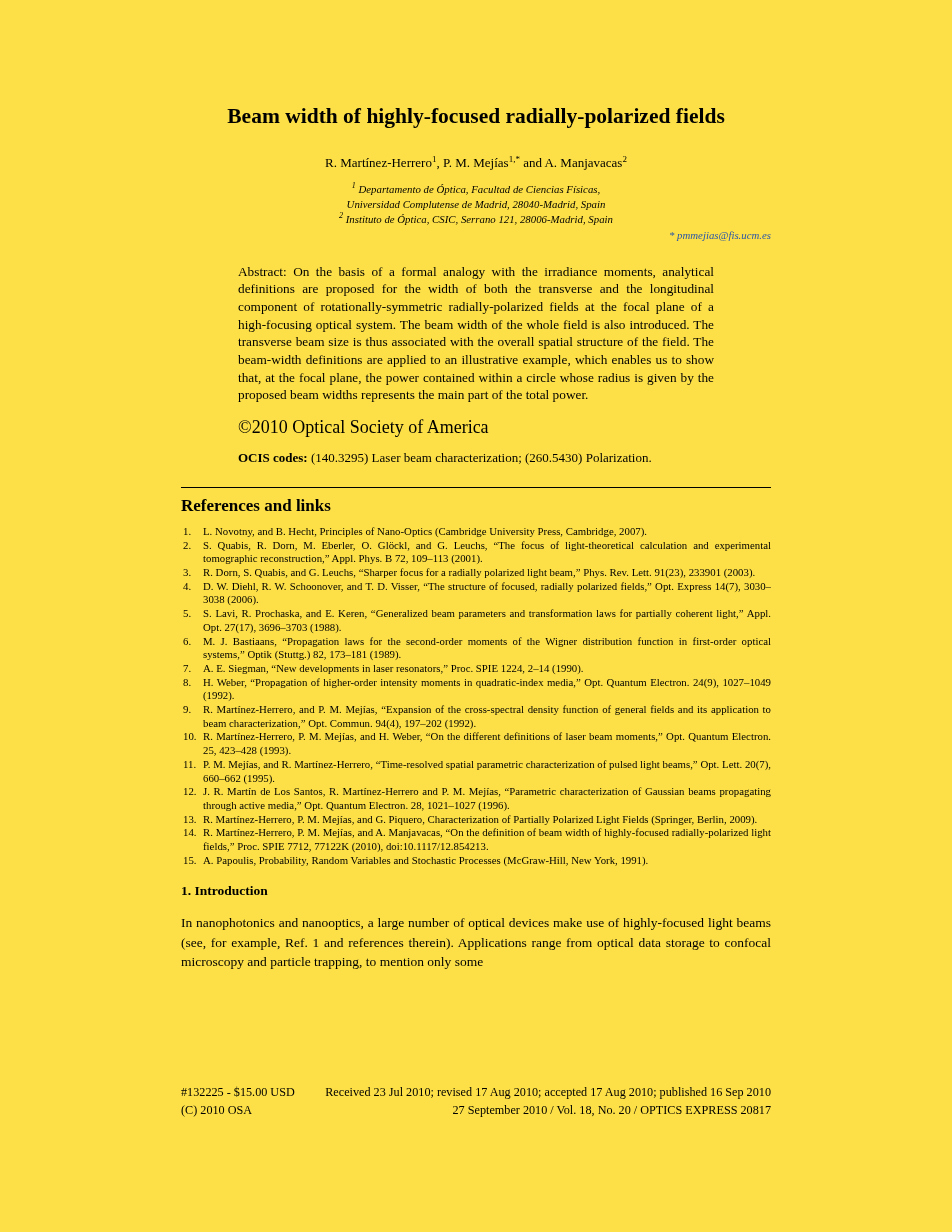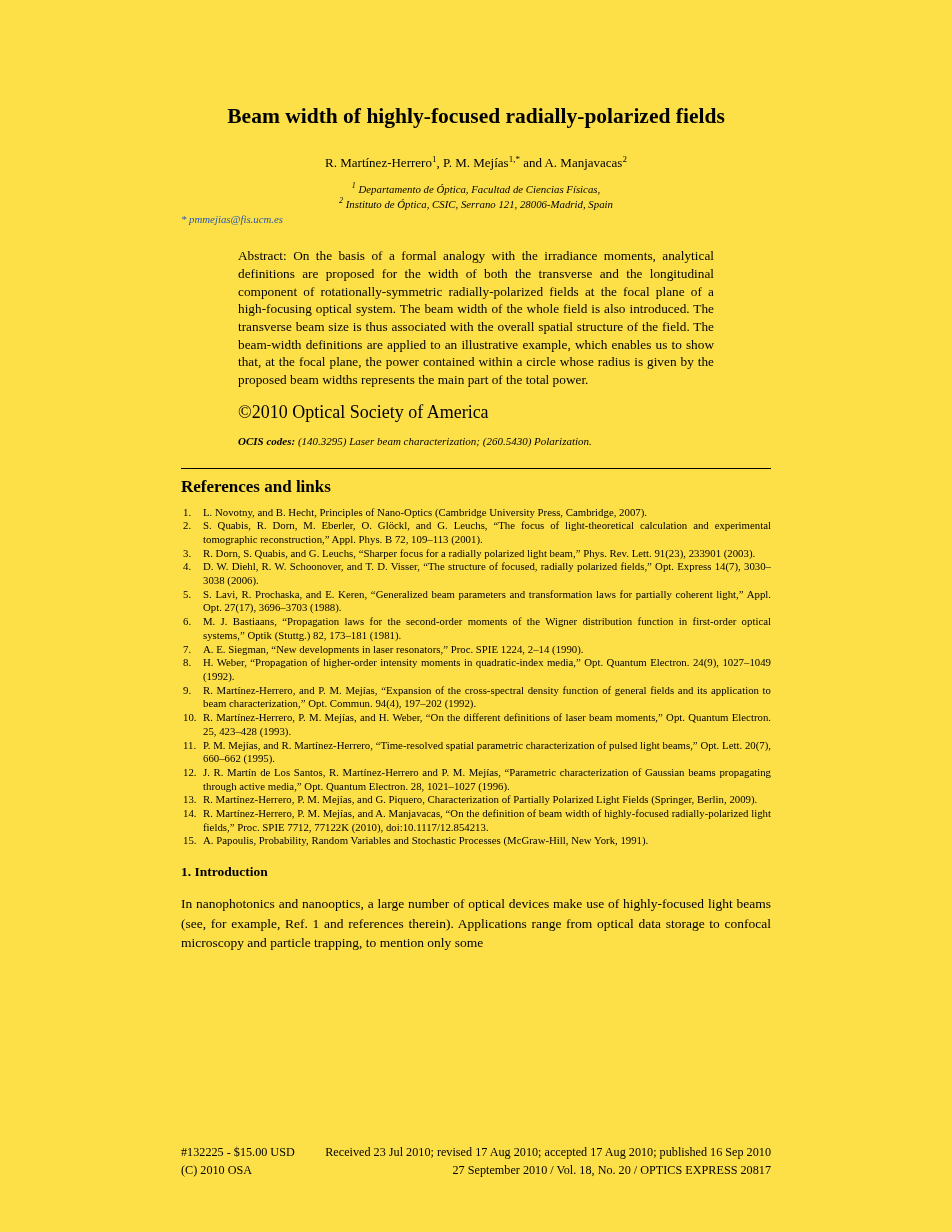--- a/index.html
+++ b/index.html
@@ -49,21 +49,21 @@
     text-align: center;
     font-size: 10.8px;
     font-style: italic;
     line-height: 1.42;
   }
   .affiliations sup {
     font-size: 8px;
     line-height: 0;
   }
   .email-line {
-    text-align: left;
+    text-align: right;
     font-size: 10.8px;
     font-style: italic;
     margin-top: 1px;
   }
   .email-link {
     color: #2a56a8;
     text-decoration: none;
   }
   .abstract {
     margin: 22px 57px 0 57px;
@@ -71,22 +71,21 @@
     line-height: 1.33;
     text-align: justify;
   }
   .abstract .label { font-weight: normal; }
   .copyright {
     margin: 13px 57px 0 57px;
     font-size: 18px;
   }
   .ocis {
     margin: 12px 57px 0 57px;
-    font-size: 11px;
-    font-style: italic;
+    font-size: 13px;
   }
   .ocis .label { font-weight: bold; }
   .rule {
     margin-top: 21px;
     border: none;
     border-top: 1px solid #000000;
     height: 0;
   }
   .refs-heading {
     margin: 6px 0 0 0;
@@ -117,21 +116,21 @@
   }
   .body-para {
     margin: 14px 0 0 0;
     font-size: 13.5px;
     line-height: 1.44;
     text-align: justify;
   }
   .footer {
     position: absolute;
     left: 181px;
-    top: 1144px;
+    top: 1084px;
     width: 590px;
     font-size: 12.2px;
     line-height: 1.45;
   }
   .footer-row {
     display: flex;
     justify-content: space-between;
   }
 </style>
 </head>
@@ -141,20 +140,21 @@
   <div class="content">
 
     <h1 class="title">Beam width of highly-focused radially-polarized fields</h1>
 
     <div class="authors">
       <span>R. Martínez-Herrero</span><sup>1</sup><span>, P. M. Mejías</span><sup>1,*</sup><span> and A. Manjavacas</span><sup>2</sup>
     </div>
 
     <div class="affiliations">
       <div><sup>1</sup><span> Departamento de Óptica, Facultad de Ciencias Físicas,</span></div>
+      <div><span>Universidad Complutense de Madrid, 28040-Madrid, Spain</span></div>
       <div><sup>2</sup><span> Instituto de Óptica, CSIC, Serrano 121, 28006-Madrid, Spain</span></div>
     </div>
 
     <div class="email-line">
       <a href="#" class="email-link">* pmmejias@fis.ucm.es</a>
     </div>
 
     <p class="abstract"><span class="label">Abstract</span><span>: On the basis of a formal analogy with the irradiance moments, analytical definitions are proposed for the width of both the transverse and the longitudinal component of rotationally-symmetric radially-polarized fields at the focal plane of a high-focusing optical system. The beam width of the whole field is also introduced. The transverse beam size is thus associated with the overall spatial structure of the field. The beam-width definitions are applied to an illustrative example, which enables us to show that, at the focal plane, the power contained within a circle whose radius is given by the proposed beam widths represents the main part of the total power.</span></p>
 
     <div class="copyright">©2010 Optical Society of America</div>
@@ -164,21 +164,21 @@
     <hr class="rule">
 
     <h2 class="refs-heading">References and links</h2>
 
     <ol class="refs">
       <li class="ref"><span class="ref-num">1.</span><span>L. Novotny, and B. Hecht, Principles of Nano-Optics (Cambridge University Press, Cambridge, 2007).</span></li>
       <li class="ref"><span class="ref-num">2.</span><span>S. Quabis, R. Dorn, M. Eberler, O. Glöckl, and G. Leuchs, “The focus of light-theoretical calculation and experimental tomographic reconstruction,” Appl. Phys. B 72, 109–113 (2001).</span></li>
       <li class="ref"><span class="ref-num">3.</span><span>R. Dorn, S. Quabis, and G. Leuchs, “Sharper focus for a radially polarized light beam,” Phys. Rev. Lett. 91(23), 233901 (2003).</span></li>
       <li class="ref"><span class="ref-num">4.</span><span>D. W. Diehl, R. W. Schoonover, and T. D. Visser, “The structure of focused, radially polarized fields,” Opt. Express 14(7), 3030–3038 (2006).</span></li>
       <li class="ref"><span class="ref-num">5.</span><span>S. Lavi, R. Prochaska, and E. Keren, “Generalized beam parameters and transformation laws for partially coherent light,” Appl. Opt. 27(17), 3696–3703 (1988).</span></li>
-      <li class="ref"><span class="ref-num">6.</span><span>M. J. Bastiaans, “Propagation laws for the second-order moments of the Wigner distribution function in first-order optical systems,” Optik (Stuttg.) 82, 173–181 (1981).</span></li>
+      <li class="ref"><span class="ref-num">6.</span><span>M. J. Bastiaans, “Propagation laws for the second-order moments of the Wigner distribution function in first-order optical systems,” Optik (Stuttg.) 82, 173–181 (1989).</span></li>
       <li class="ref"><span class="ref-num">7.</span><span>A. E. Siegman, “New developments in laser resonators,” Proc. SPIE 1224, 2–14 (1990).</span></li>
       <li class="ref"><span class="ref-num">8.</span><span>H. Weber, “Propagation of higher-order intensity moments in quadratic-index media,” Opt. Quantum Electron. 24(9), 1027–1049 (1992).</span></li>
       <li class="ref"><span class="ref-num">9.</span><span>R. Martínez-Herrero, and P. M. Mejías, “Expansion of the cross-spectral density function of general fields and its application to beam characterization,” Opt. Commun. 94(4), 197–202 (1992).</span></li>
       <li class="ref"><span class="ref-num">10.</span><span>R. Martínez-Herrero, P. M. Mejías, and H. Weber, “On the different definitions of laser beam moments,” Opt. Quantum Electron. 25, 423–428 (1993).</span></li>
       <li class="ref"><span class="ref-num">11.</span><span>P. M. Mejías, and R. Martínez-Herrero, “Time-resolved spatial parametric characterization of pulsed light beams,” Opt. Lett. 20(7), 660–662 (1995).</span></li>
       <li class="ref"><span class="ref-num">12.</span><span>J. R. Martín de Los Santos, R. Martínez-Herrero and P. M. Mejías, “Parametric characterization of Gaussian beams propagating through active media,” Opt. Quantum Electron. 28, 1021–1027 (1996).</span></li>
       <li class="ref"><span class="ref-num">13.</span><span>R. Martínez-Herrero, P. M. Mejías, and G. Piquero, Characterization of Partially Polarized Light Fields (Springer, Berlin, 2009).</span></li>
       <li class="ref"><span class="ref-num">14.</span><span>R. Martínez-Herrero, P. M. Mejías, and A. Manjavacas, “On the definition of beam width of highly-focused radially-polarized light fields,” Proc. SPIE 7712, 77122K (2010), doi:10.1117/12.854213.</span></li>
       <li class="ref"><span class="ref-num">15.</span><span>A. Papoulis, Probability, Random Variables and Stochastic Processes (McGraw-Hill, New York, 1991).</span></li>
     </ol>

